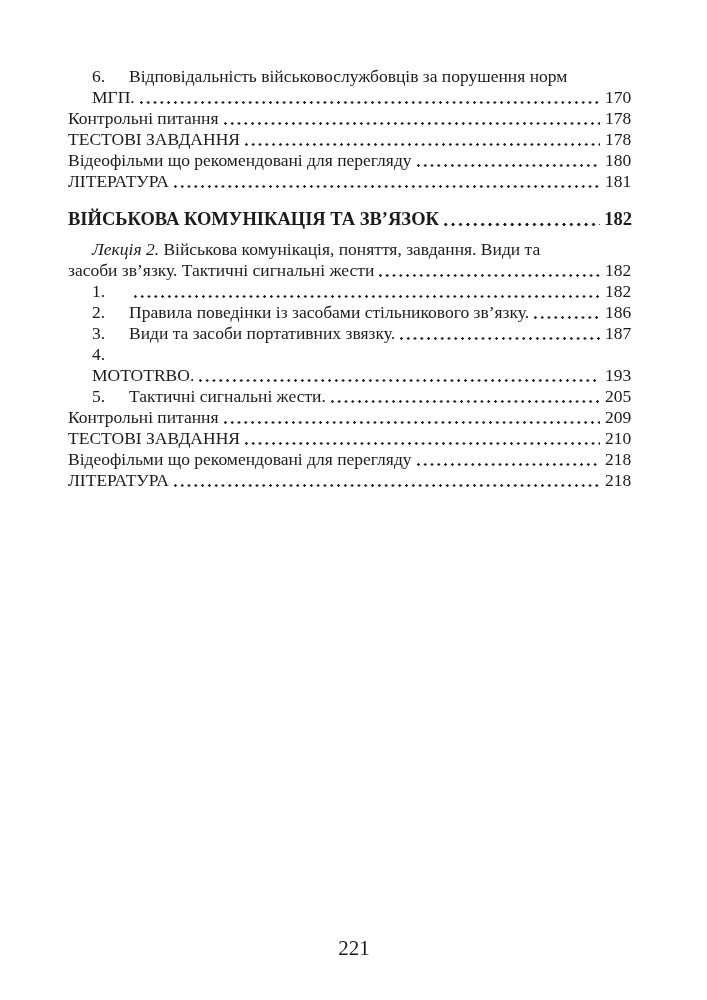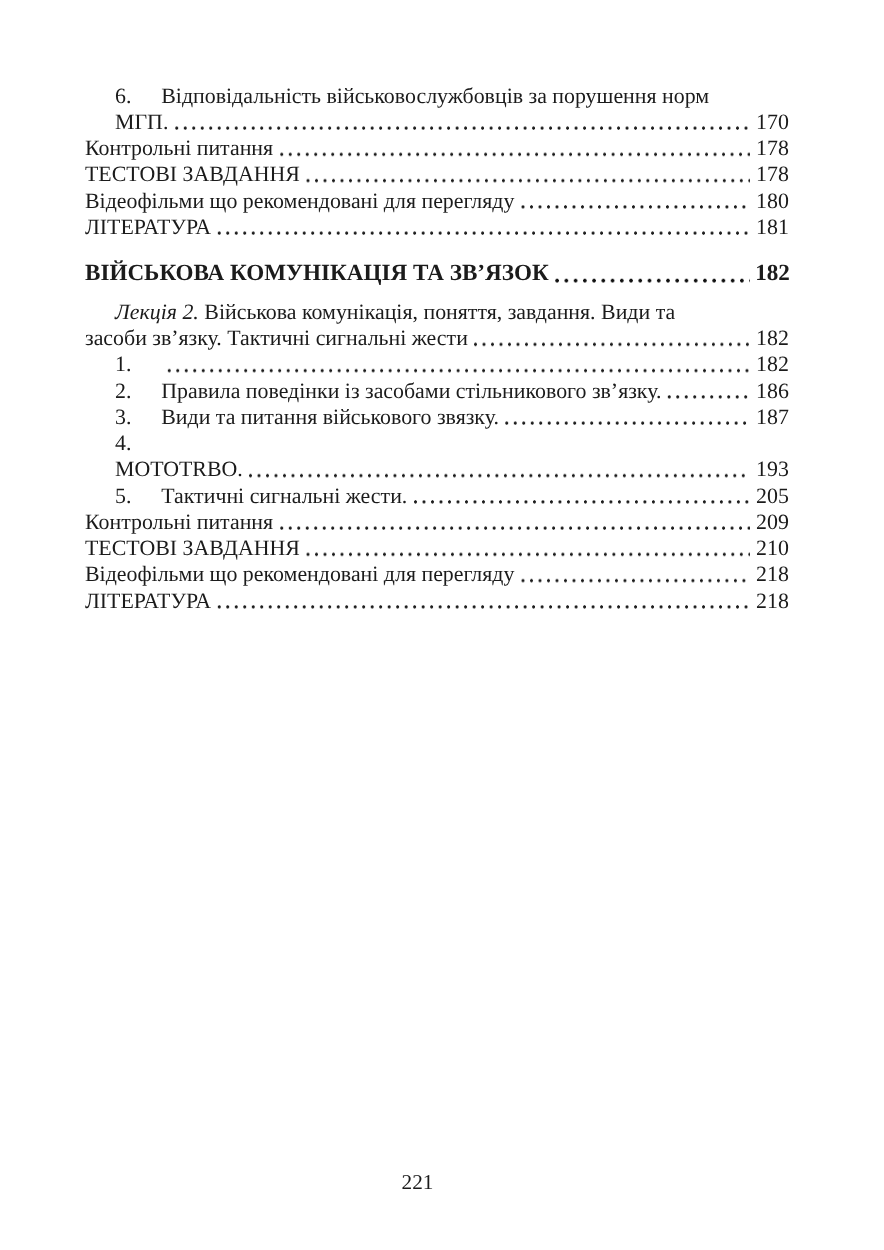--- a/index.html
+++ b/index.html
@@ -50,23 +50,23 @@
     line-height:22px;
   }
   .toc-line.head .leader{
     background-image:radial-gradient(circle,#111 1.3px,rgba(0,0,0,0) 1.65px);
     background-size:7.4px 3px;
   }
   .toc-line.gap{margin-top:9px;}
   .toc-line.head.gap{margin-top:16px;}
   .footer{
     position:absolute;
-    left:52px;top:936px;width:564px;
+    left:72px;top:936px;width:564px;
     text-align:center;
-    font-size:17px;
+    font-size:21px;
   }
 </style>
 </head>
 <body>
 
 <div class="page">
   <div class="toc">
       <div class="toc-line ind">
         <span class="num">6.</span>
         <span class="txt">Відповідальність військовослужбовців за порушення норм</span>
@@ -115,21 +115,21 @@
         <span class="pg">182</span>
       </div>
       <div class="toc-line ind">
         <span class="num">2.</span>
         <span class="txt">Правила поведінки із засобами стільникового зв’язку.</span>
         <span class="leader"></span>
         <span class="pg">186</span>
       </div>
       <div class="toc-line ind">
         <span class="num">3.</span>
-        <span class="txt">Види та питання військового звязку.</span>
+        <span class="txt">Види та засоби портативних звязку.</span>
         <span class="leader"></span>
         <span class="pg">187</span>
       </div>
       <div class="toc-line ind">
         <span class="num">4.</span>
       </div>
       <div class="toc-line ind">
         <span class="txt">MOTOTRBO.</span>
         <span class="leader"></span>
         <span class="pg">193</span>

